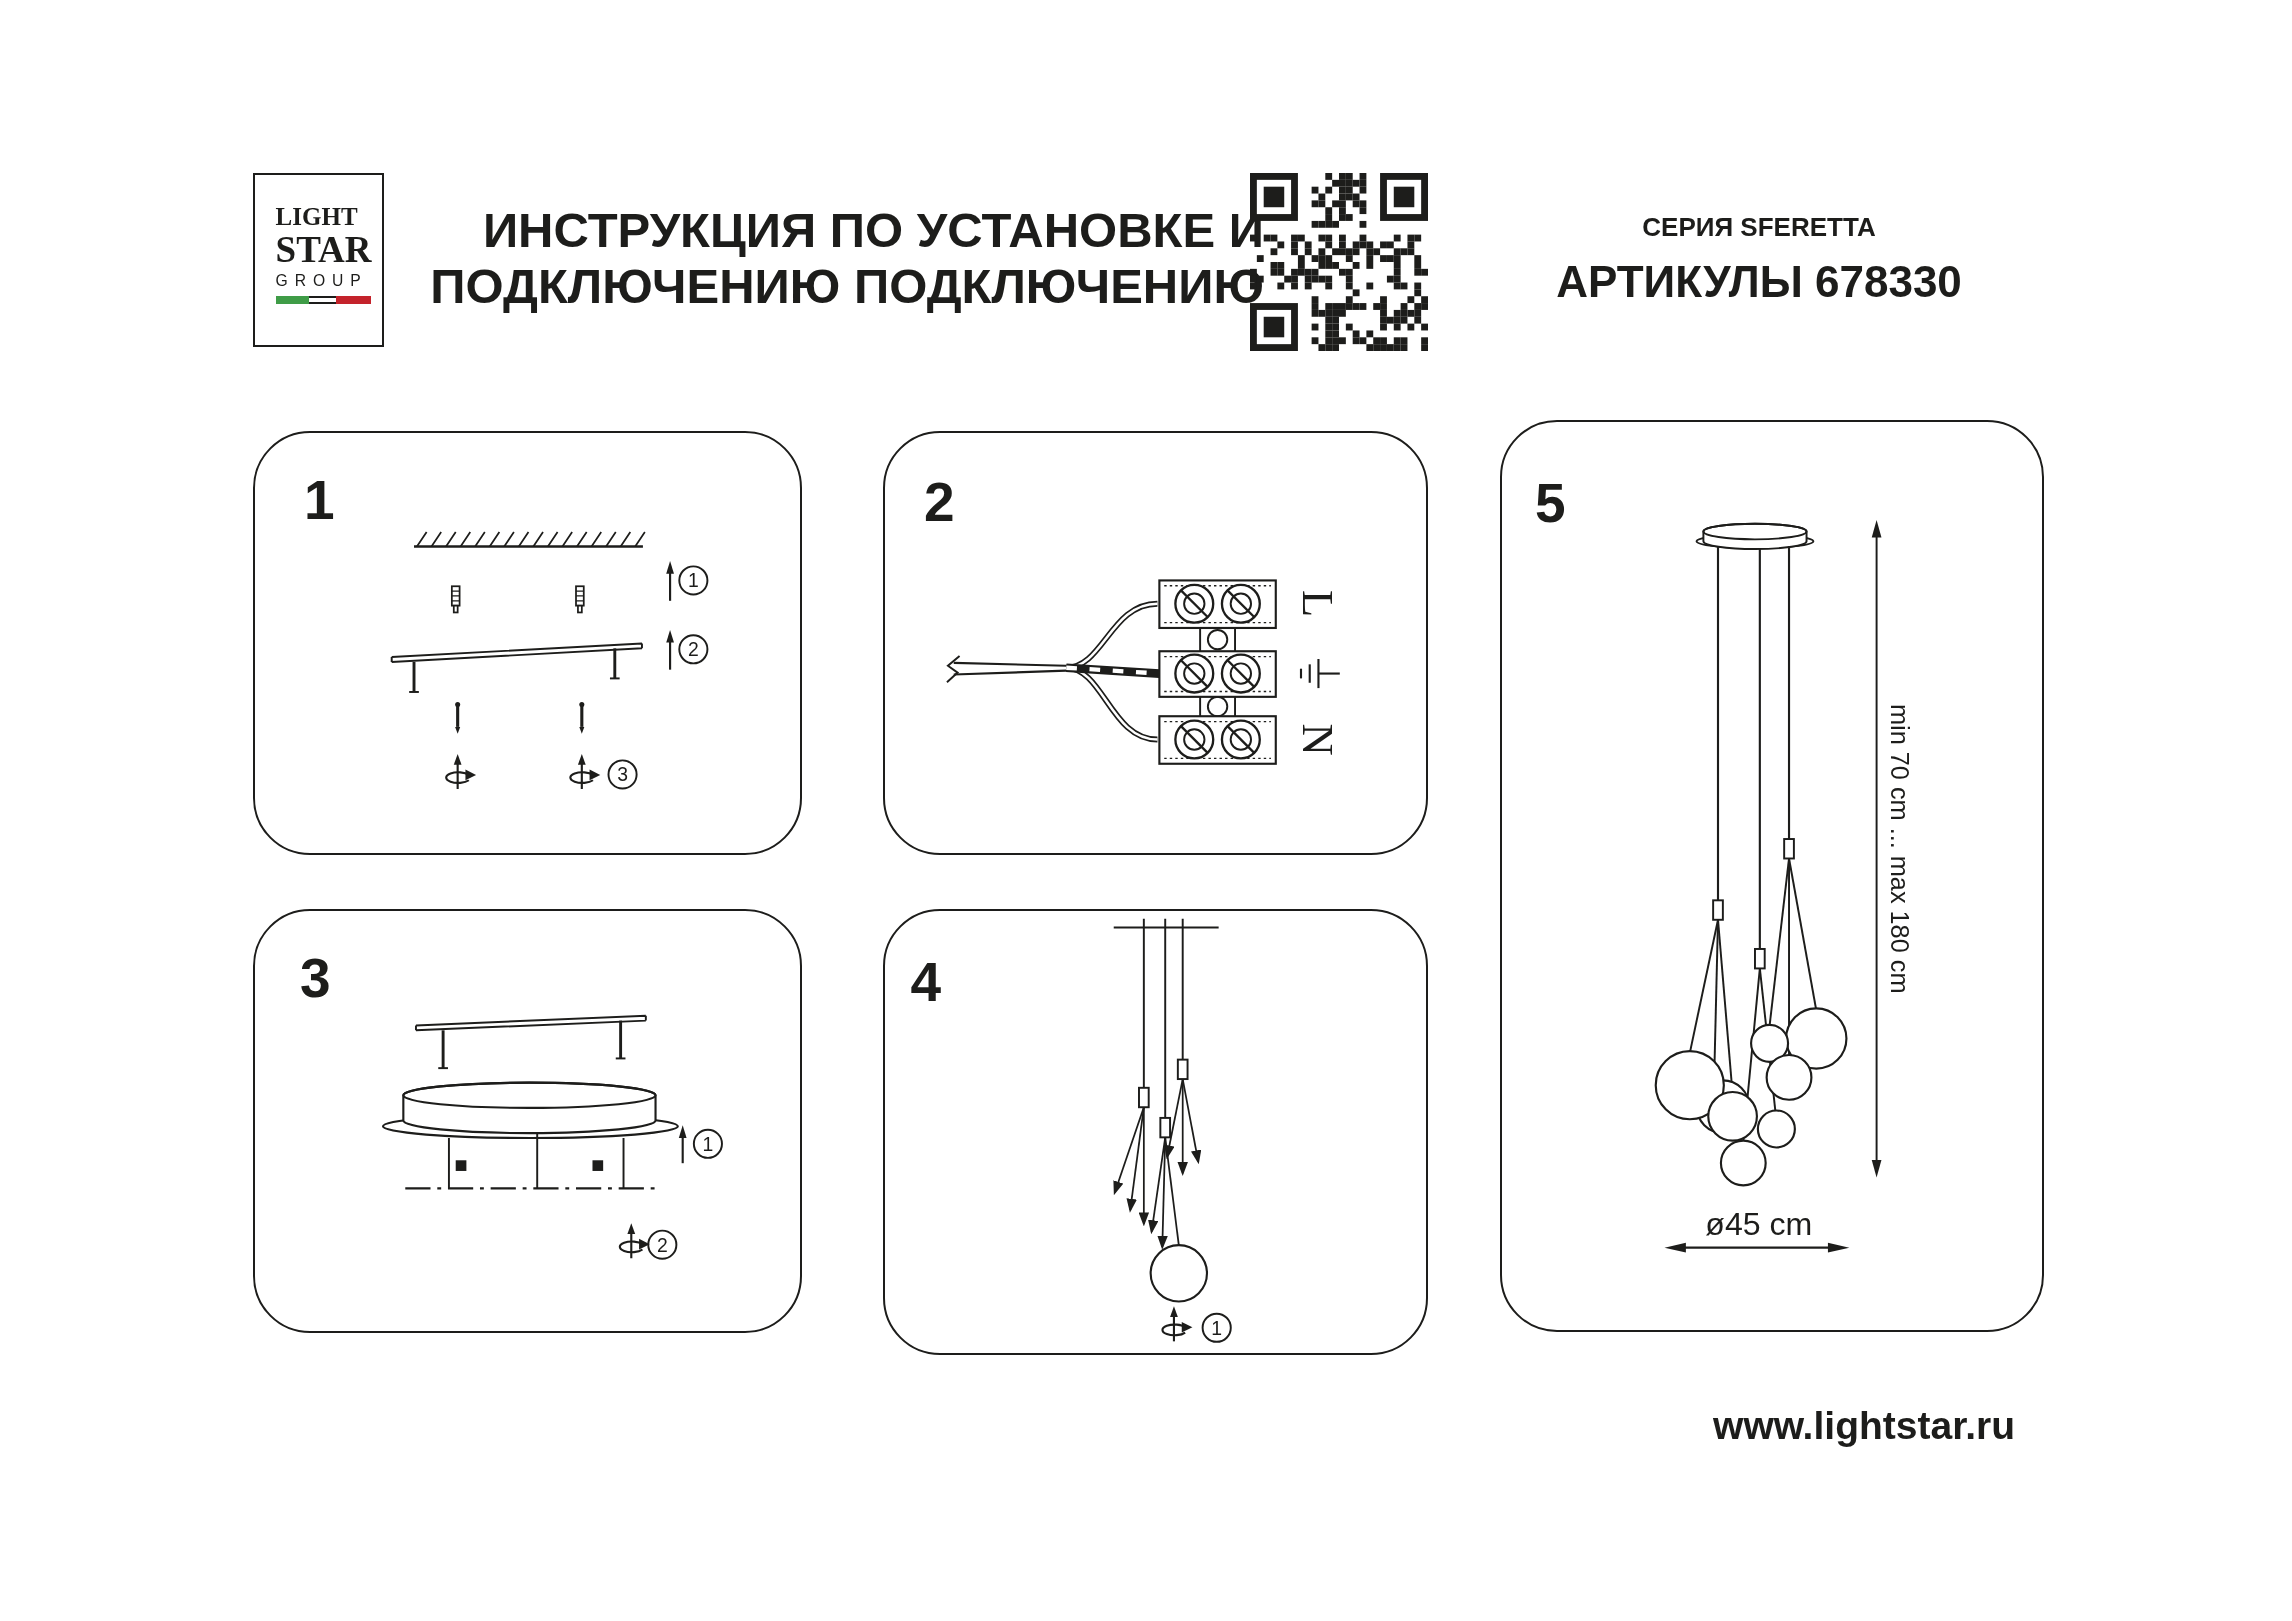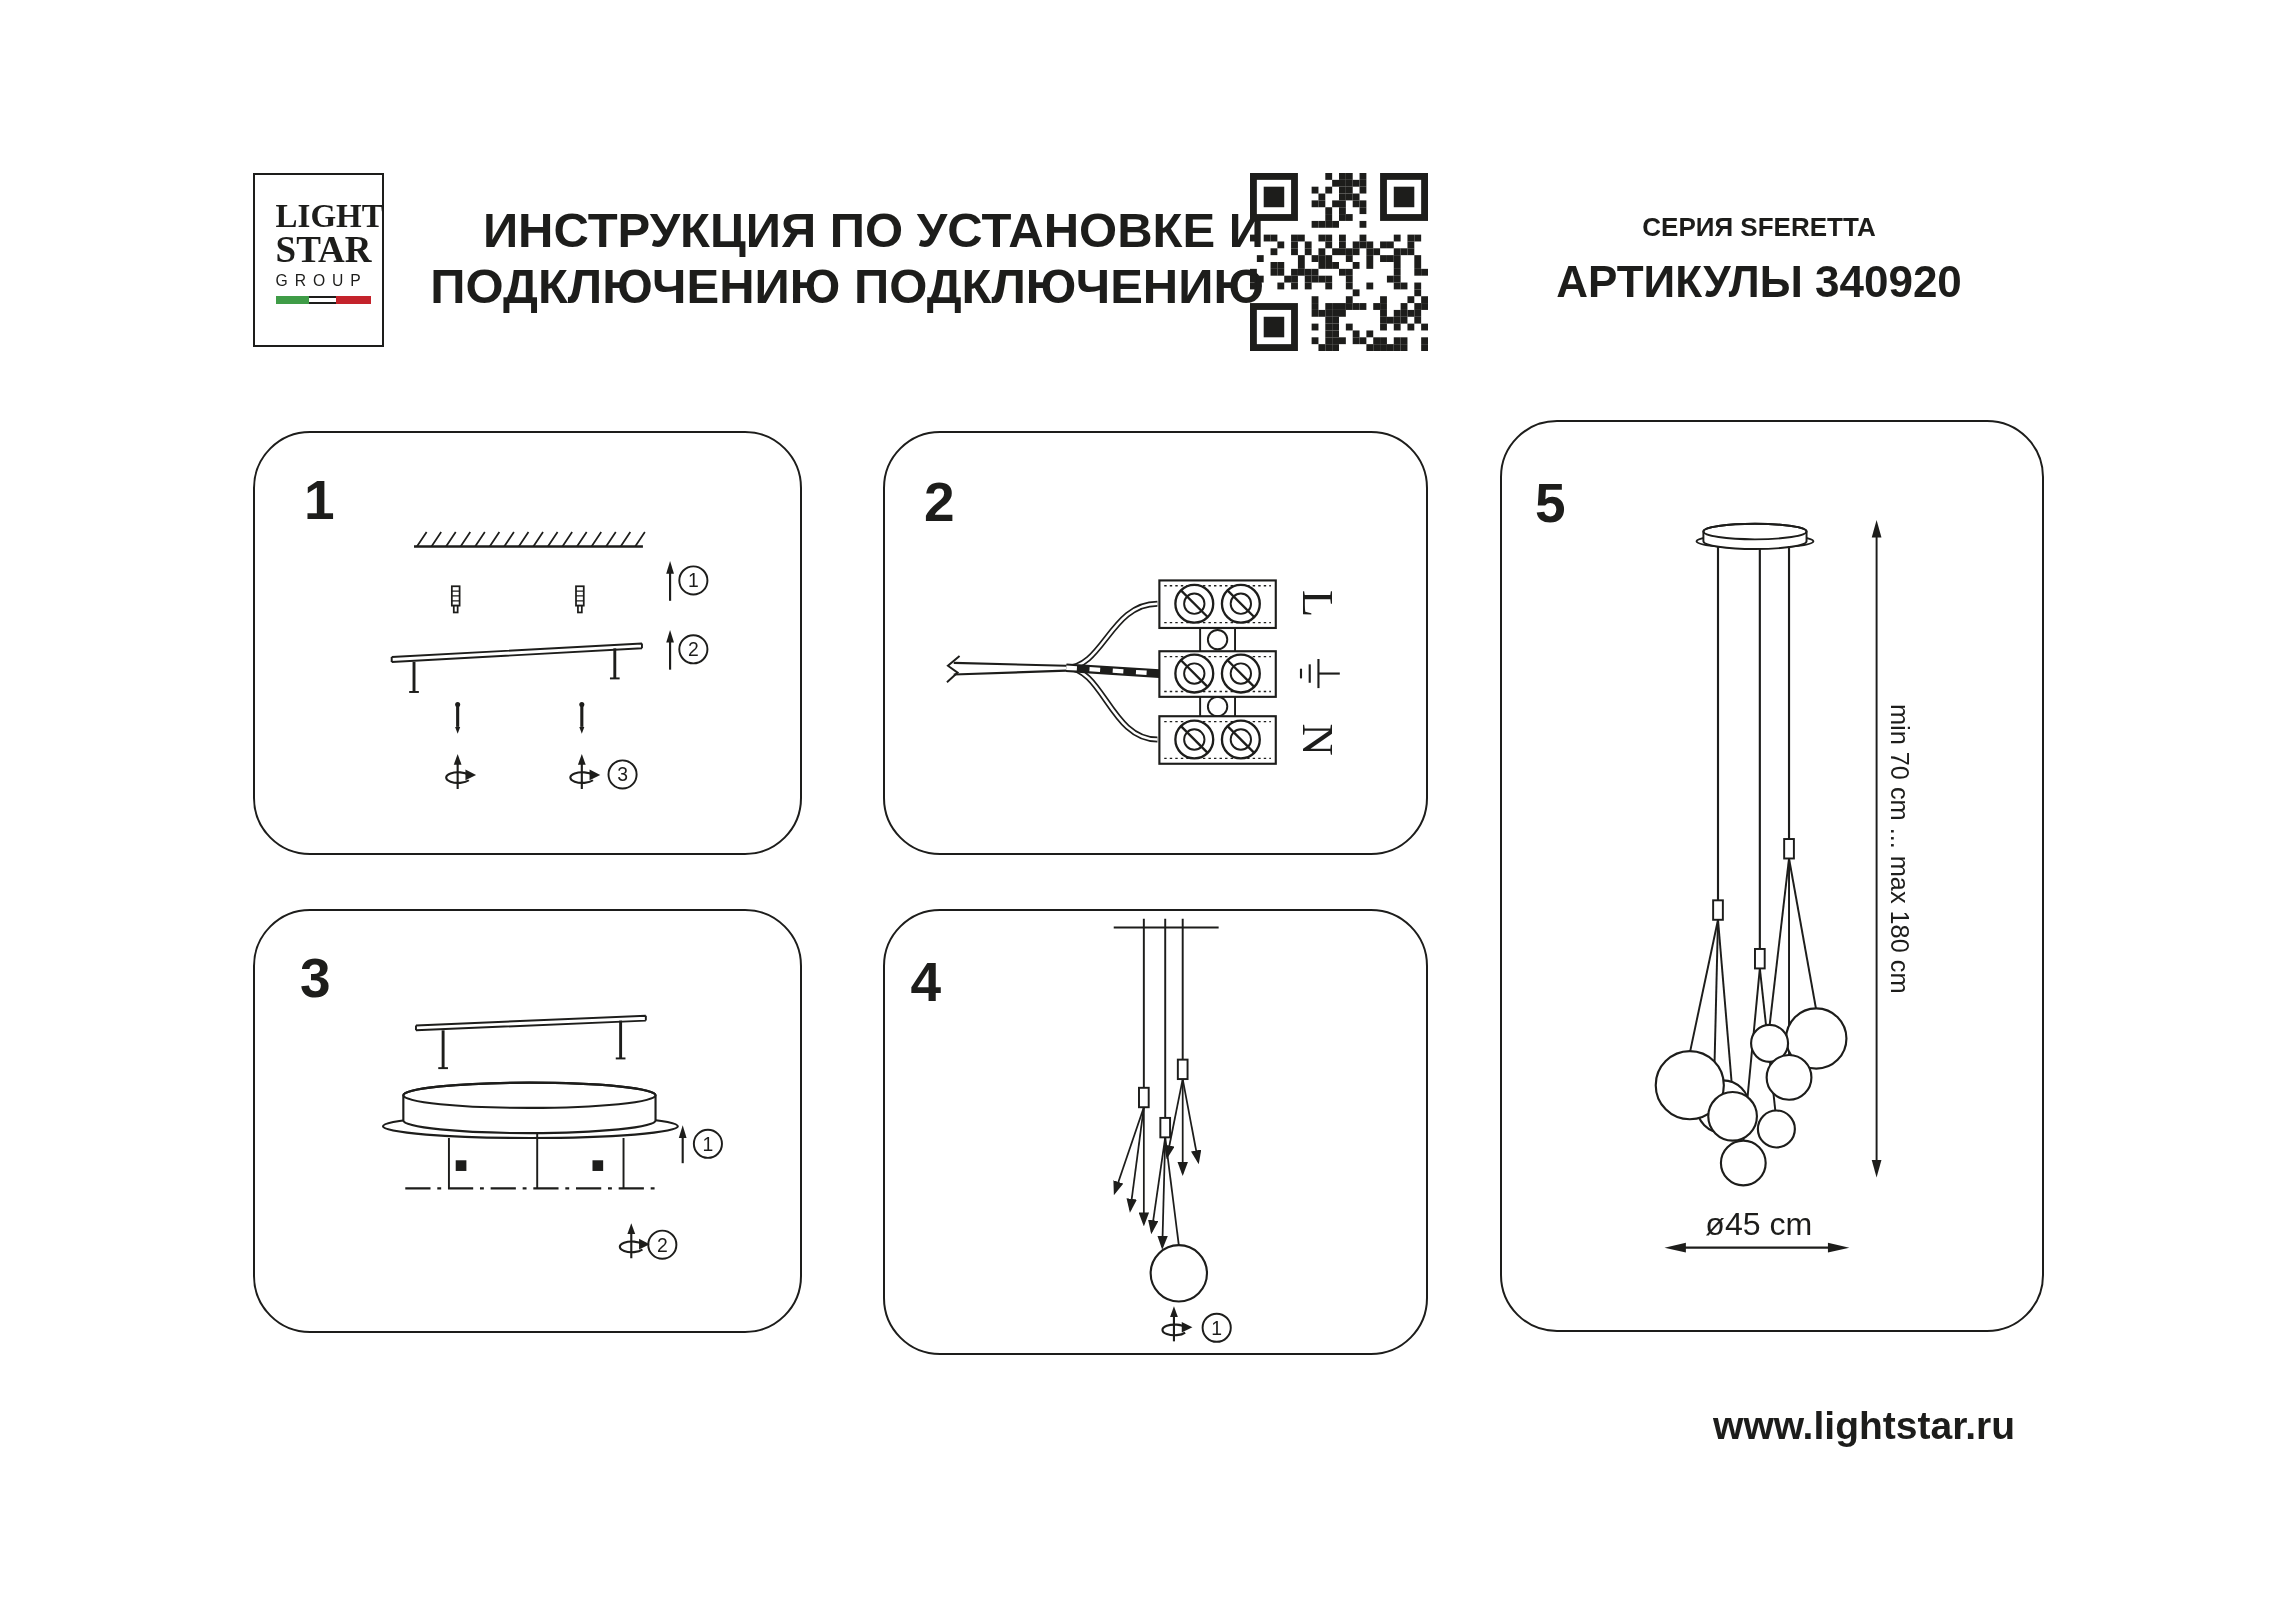--- a/index.html
+++ b/index.html
@@ -1,21 +1,21 @@
 <!DOCTYPE html>
 <html><head>
 <meta charset="utf-8">
 <style>
   html,body{margin:0;padding:0;background:#e8e8e8;}
   #page{position:relative;width:2293px;height:1621px;background:#ffffff;overflow:hidden;
         font-family:"Liberation Sans",sans-serif;color:#1d1d1b;}
   
   #logo-box{position:absolute;left:253px;top:173px;width:131px;height:174px;
             border:2px solid #1d1d1b;box-sizing:border-box;padding:25.5px 5.9px 0 20.6px;}
-  .logo-l1{font-family:"Liberation Serif",serif;font-weight:700;font-size:33px;line-height:31px;letter-spacing:0;}
+  .logo-l1{font-family:"Liberation Serif",serif;font-weight:700;font-size:25px;line-height:31px;letter-spacing:0;}
   .logo-l2{font-family:"Liberation Serif",serif;font-weight:700;font-size:37px;line-height:35px;}
   .logo-l3{font-size:15.7px;letter-spacing:6.9px;line-height:19.6px;margin-top:4.9px;}
   #flag{display:flex;width:96px;height:7.8px;margin-top:4.9px;}
   #flag .g{width:33px;background:#3f9c47;}
   #flag .w{width:27.4px;background:#ffffff;border-top:2px solid #1d1d1b;border-bottom:2px solid #1d1d1b;box-sizing:border-box;}
   #flag .r{width:35px;background:#c4232b;}
   #title{position:absolute;left:421px;top:202px;width:843px;text-align:right;
          font-weight:700;font-size:49px;line-height:56px;}
   #qr{position:absolute;left:1250px;top:173px;width:178px;height:178px;}
   #product{position:absolute;left:1509px;top:208px;width:500px;text-align:center;}
@@ -288,21 +288,21 @@
           <rect x="140" y="175" width="7" height="7"></rect>
           <rect x="147" y="175" width="7" height="7"></rect>
           <rect x="154" y="175" width="7" height="7"></rect>
           <rect x="175" y="175" width="7" height="7"></rect>
         </g>
     </svg>
   </div>
 
   <div id="product">
     <div id="series">СЕРИЯ SFERETTA</div>
-    <div id="article">АРТИКУЛЫ 340920</div>
+    <div id="article">АРТИКУЛЫ 678330</div>
   </div>
 
   <div id="p1" class="panel">
     <div class="step-num">1</div>
     <svg viewBox="0 0 560 433">
       <g stroke="#1d1d1b" fill="none">
         <g>
           <line x1="163" y1="117" x2="399" y2="117" stroke-width="2.4"></line>
           <path stroke-width="1.8" d="M166 117 L176 102 M181 117 L191 102 M196 117 L206 102 M211 117 L221 102 M226 117 L236 102 M241 117 L251 102 M256 117 L266 102 M271 117 L281 102 M286 117 L296 102 M301 117 L311 102 M316 117 L326 102 M331 117 L341 102 M346 117 L356 102 M361 117 L371 102 M376 117 L386 102 M391 117 L401 102"></path>
         </g>

